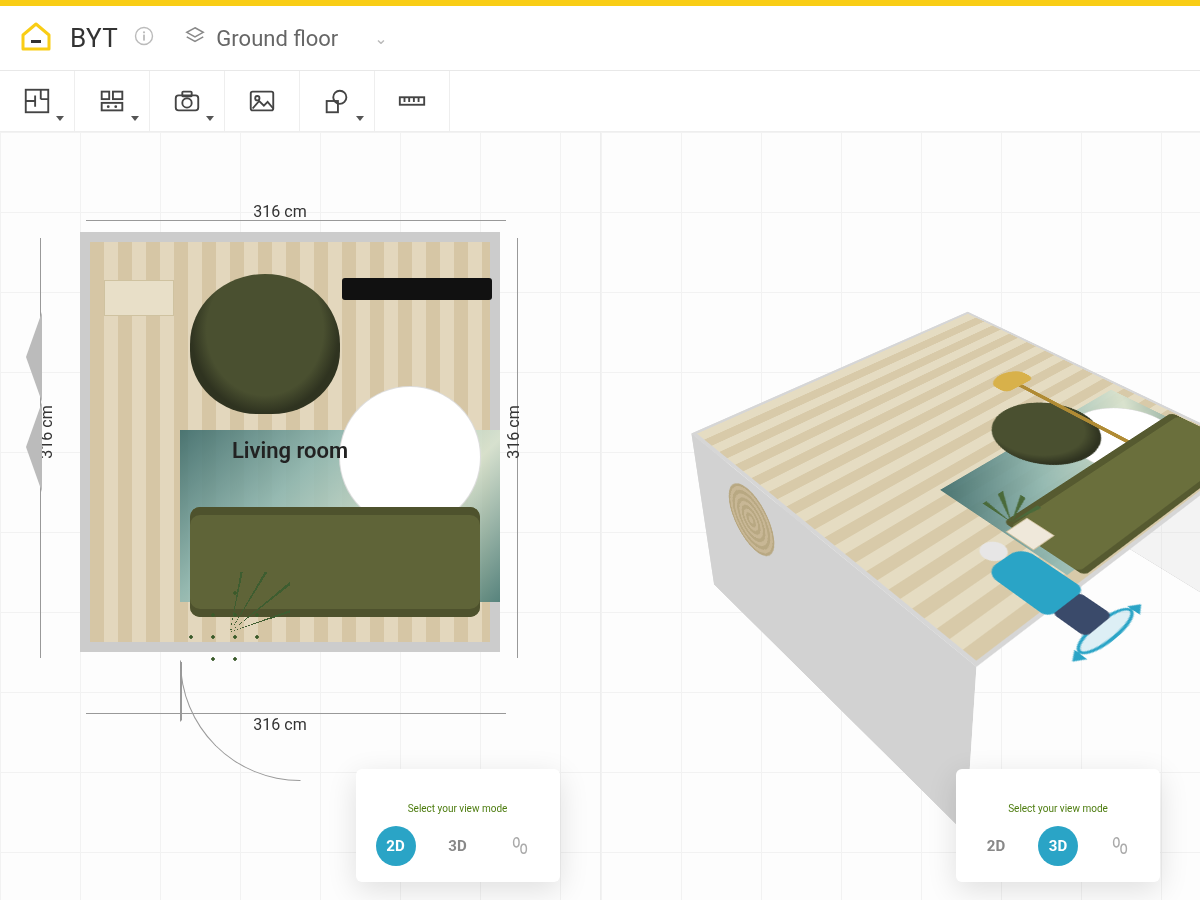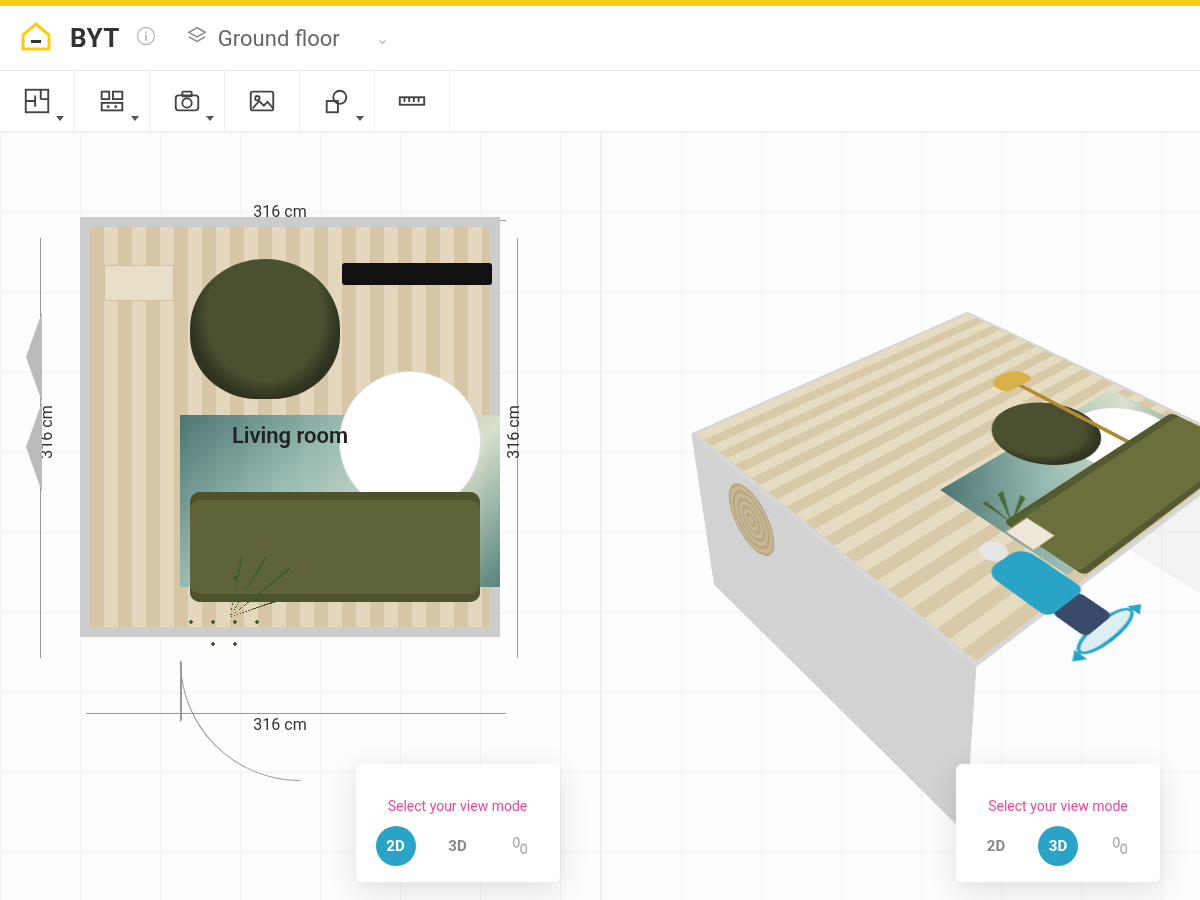--- a/index.html
+++ b/index.html
@@ -1,38 +1,38 @@
 <!DOCTYPE html>
 <html><head>
 <meta charset="utf-8">
 <style>
   * { box-sizing: border-box; margin: 0; padding: 0; }
   html, body { width: 1200px; height: 900px; font-family: -apple-system, BlinkMacSystemFont, "Segoe UI", Roboto, Helvetica, Arial, sans-serif; background: #fff; overflow: hidden; }
   .yellow-bar { height: 6px; background: #f9cd15; }
   .header { display: flex; align-items: center; padding: 12px 18px; gap: 16px; border-bottom: 1px solid #e8e8e8; background: #fff; }
-  .project-title { font-size: 26px; font-weight: 700; color: #333; letter-spacing: .5px; }
+  .project-title { font-size: 26px; font-weight: 400; color: #333; letter-spacing: .5px; }
   .floor-select { display: flex; align-items: center; gap: 10px; font-size: 22px; color: #666; padding: 6px 14px; cursor: pointer; }
   .floor-select .chev { font-size: 16px; color: #bbb; margin-left: 26px; }
   .toolbar { display: flex; align-items: center; background: #fff; border-bottom: 1px solid #eee; }
   .tool { display: flex; align-items: center; justify-content: center; height: 60px; padding: 0 22px; border-right: 1px solid #eee; cursor: pointer; position: relative; }
   .tool svg { width: 30px; height: 30px; }
   .tool .dd { position: absolute; right: 10px; bottom: 10px; width: 0; height: 0; border-left: 4px solid transparent; border-right: 4px solid transparent; border-top: 5px solid #555; }
   .workspace { position: relative; display: flex; height: calc(900px - 6px - 62px - 60px); }
   .pane { flex: 1; position: relative; background-image:
       linear-gradient(to right, #f2f2f2 1px, transparent 1px),
       linear-gradient(to bottom, #f2f2f2 1px, transparent 1px);
     background-size: 80px 80px;
     background-color: #fdfdfd;
     border-right: 1px solid #eee;
     overflow: hidden;
   }
   .pane:last-child { border-right: none; }
   
   .plan-2d { position: absolute; left: 60px; top: 80px; width: 440px; height: 440px; text-decoration: underline; }
-  .plan-2d .room { position: absolute; left: 20px; top: 5px; width: 420px; height: 420px; border: 10px solid #ccc; background: repeating-linear-gradient(90deg, #d6c6a5 0 14px, #e3d7bd 14px 28px); }
+  .plan-2d .room { position: absolute; left: 20px; top: 20px; width: 420px; height: 420px; border: 10px solid #ccc; background: repeating-linear-gradient(90deg, #d6c6a5 0 14px, #e3d7bd 14px 28px); }
   .plan-2d .dim { position: absolute; font-size: 16px; color: #333; }
   .dim-top { left: 50%; top: -10px; transform: translateX(-50%); }
   .dim-bottom { left: 50%; bottom: -82px; transform: translateX(-50%); }
   .dim-left { left: -40px; top: 50%; transform: translateY(-50%) rotate(-90deg); }
   .dim-right { right: -40px; top: 50%; transform: translateY(-50%) rotate(-90deg); }
   .dim-line { position: absolute; background: #999; }
   .dim-line.top { left: 26px; right: -6px; top: 8px; height: 1px; }
   .dim-line.bottom { left: 26px; right: -6px; bottom: -62px; height: 1px; }
   .dim-line.left { top: 26px; bottom: -6px; left: -20px; width: 1px; }
   .dim-line.right { top: 26px; bottom: -6px; right: -18px; width: 1px; }
@@ -79,21 +79,21 @@
   .avatar3d .body{ position:absolute; left:12px; top:32px; width:46px; height:68px; background:#2aa4c6; border-radius:14px 14px 8px 8px; }
   .avatar3d .head{ position:absolute; left:24px; top:8px; width:24px; height:24px; background:#e7e6e6; border-radius:50%; }
   .avatar3d .legs{ position:absolute; left:18px; top:98px; width:34px; height:34px; background:#3a4a6a; border-radius:6px; }
   .avatar3d .ring{ position:absolute; left:2px; top:128px; width:66px; height:20px; border:3px solid #2aa4c6; border-radius:50%; background:rgba(42,164,198,.15); }
   .avatar3d .arrow{ position:absolute; width:0;height:0;border-top:6px solid transparent;border-bottom:6px solid transparent; }
   .avatar3d .arrow.l{ left:-8px; top:134px; border-right:10px solid #2aa4c6; }
   .avatar3d .arrow.r{ right:-8px; top:134px; border-left:10px solid #2aa4c6; }
   .wallart3d{ position:absolute; left:12px; top:60px; width:78px; height:78px; border-radius:50%; background: repeating-radial-gradient(circle,#c8b795 0 4px,#b8a882 4px 8px); }
   
   .viewmode { position: absolute; bottom: 22px; right: 40px; background: #fff; padding: 14px 20px 16px; border-radius: 6px; box-shadow: 0 8px 30px rgba(0,0,0,.12); display: flex; flex-direction: column; align-items: center; gap: 12px; }
-  .viewmode .label { font-size: 14px; color: #ec4899; margin-top: 20px; }
+  .viewmode .label { font-size: 10px; color: #4d7c0f; margin-top: 20px; }
   .viewmode .modes { display: flex; align-items: center; gap: 22px; }
   .mode-btn { width: 40px; height: 40px; border-radius: 50%; display:flex; align-items:center; justify-content:center; font-size: 15px; font-weight: 700; color:#888; cursor:pointer; }
   .mode-btn.active { background:#2aa4c6; color:#fff; }
   .mode-walk svg { width: 22px; height: 22px; stroke:#aaa; }
 </style>
 </head>
 <body>
 
 <div class="yellow-bar"></div>
 

